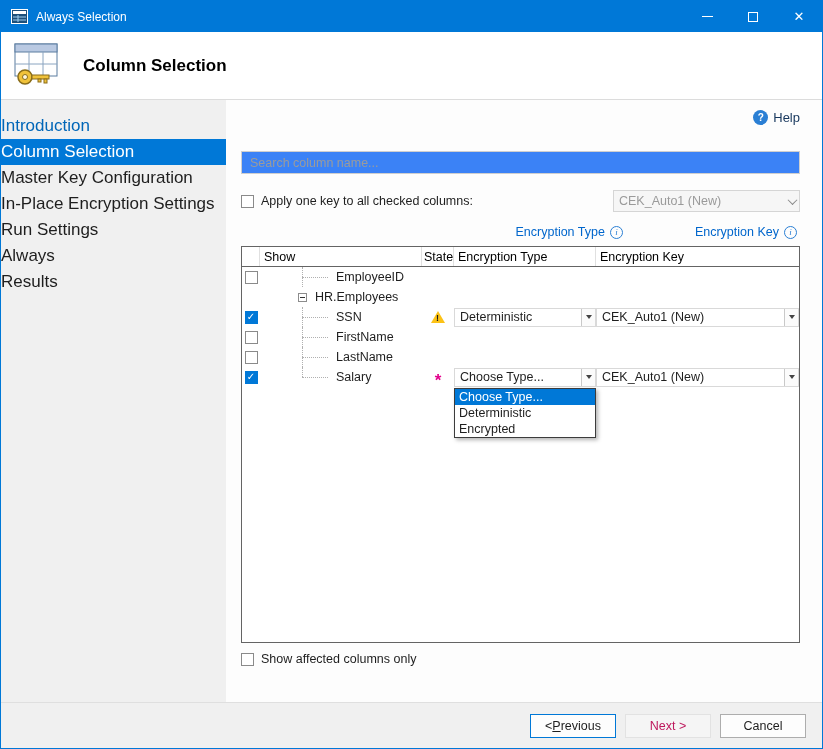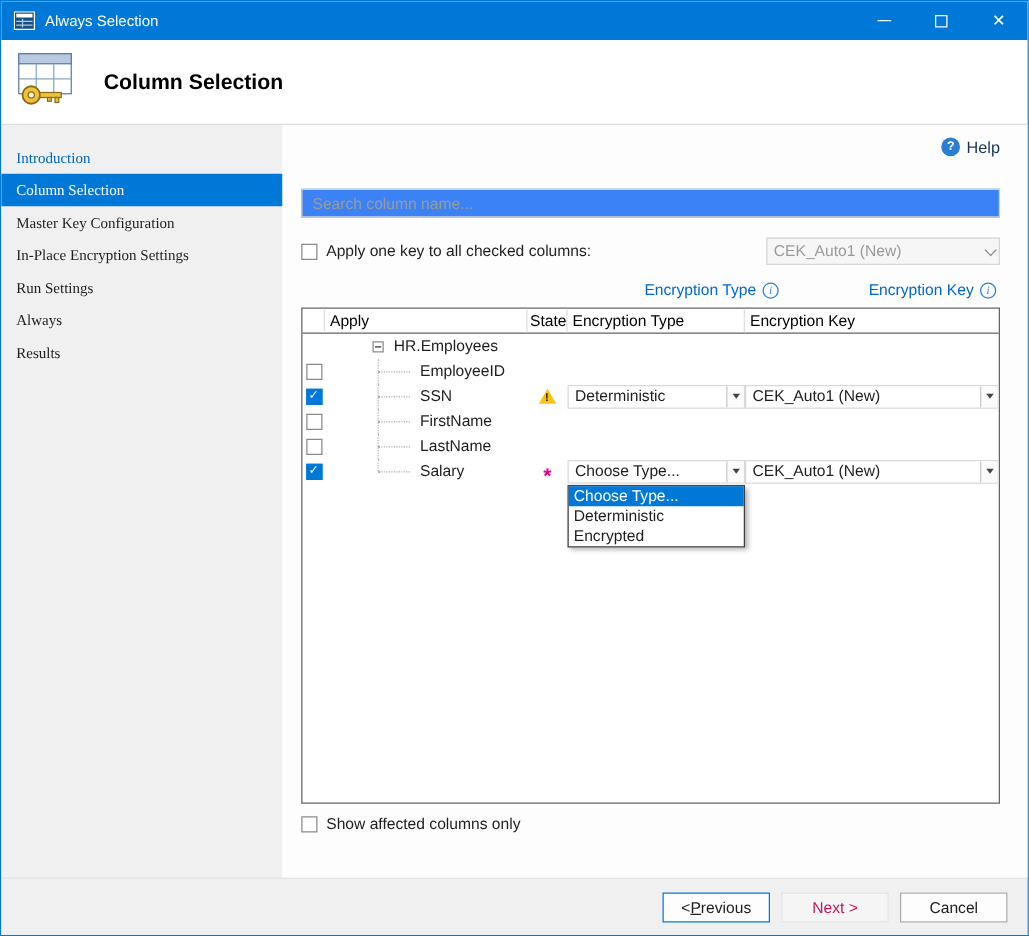--- a/index.html
+++ b/index.html
@@ -18,21 +18,21 @@
   .max-box { width:10px; height:10px; border:1px solid #fff; display:inline-block; }
 
   
   .header { flex:0 0 68px; background:#fff; display:flex; align-items:center; border-bottom:1px solid #dcdcdc; }
   .header-icon { margin:0 20px 0 10px; }
   .header-title { font-size:17px; font-weight:bold; color:#000; }
 
   
   .body { flex:1; display:flex; min-height:0; }
   .sidebar { flex:0 0 225px; background:#f0f0f0; padding-top:13px; }
-  .sidebar-item { height:26px; display:flex; align-items:center; padding-left:12px; font-size:12px; color:#1e1e1e; cursor:default;font-family:Liberation Serif, serif; }
+  .sidebar-item { height:26px; display:flex; align-items:center; font-size:17px; color:#1e1e1e; cursor:default; }
   .sidebar-item.visited { color:#0066b8; }
   .sidebar-item.selected { background:#0078d7; color:#fff; }
 
   .main { flex:1; background:#fdfdfd; padding:0 26px 0 15px; position:relative; }
 
   .help-row { display:flex; justify-content:flex-end; align-items:center; margin-top:10px; gap:5px; }
   .help-circle { width:15px; height:15px; border-radius:50%; background:#2a7fd4; color:#fff; font-size:10px; font-weight:bold;
                  display:flex; align-items:center; justify-content:center; }
   .help-label { font-size:13px; color:#16365c; }
 
@@ -190,44 +190,44 @@
         </div>
         <div class="link-group second">
           <span class="blue-link">Encryption Key</span>
           <span class="info-circle">i</span>
         </div>
       </div>
 
       <div class="table">
         <div class="thead">
           <div class="th"></div>
-          <div class="th">Apply</div>
+          <div class="th">Show</div>
           <div class="th state-th">State</div>
           <div class="th">Encryption Type</div>
           <div class="th">Encryption Key</div>
         </div>
         <div>
+            <div class="trow">
+              <div class="cell cb-cell">
+                <span class="checkbox"></span>
+              </div>
+              <div class="cell name-cell child">
+                <span class="tree-v"></span>
+                <span class="tree-h"></span>
+                <span>EmployeeID</span>
+              </div>
+              <div class="cell state-cell"></div>
+              <div class="cell combo-cell"></div>
+              <div class="cell combo-cell"></div>
+            </div>
             <div class="trow">
               <div class="cell cb-cell"></div>
               <div class="cell name-cell group">
                 <span class="expander"></span>
                 <span>HR.Employees</span>
-              </div>
-              <div class="cell state-cell"></div>
-              <div class="cell combo-cell"></div>
-              <div class="cell combo-cell"></div>
-            </div>
-            <div class="trow">
-              <div class="cell cb-cell">
-                <span class="checkbox"></span>
-              </div>
-              <div class="cell name-cell child">
-                <span class="tree-v"></span>
-                <span class="tree-h"></span>
-                <span>EmployeeID</span>
               </div>
               <div class="cell state-cell"></div>
               <div class="cell combo-cell"></div>
               <div class="cell combo-cell"></div>
             </div>
             <div class="trow">
               <div class="cell cb-cell">
                 <span class="checkbox checked"></span>
               </div>
               <div class="cell name-cell child">

